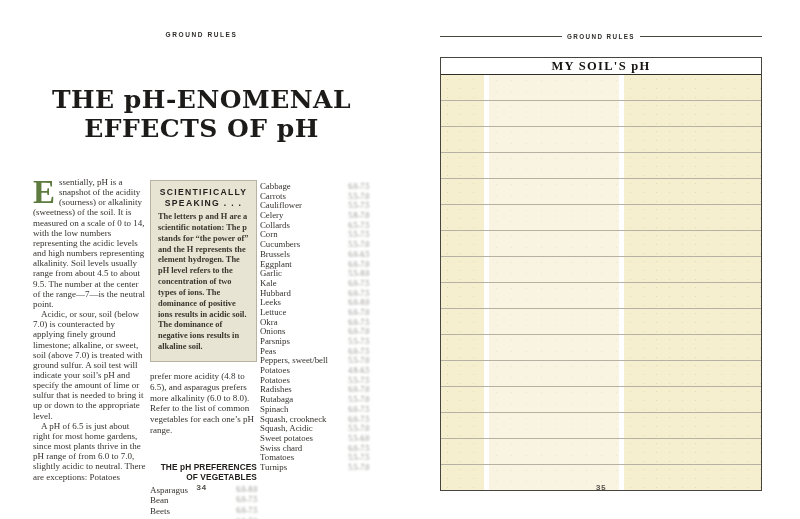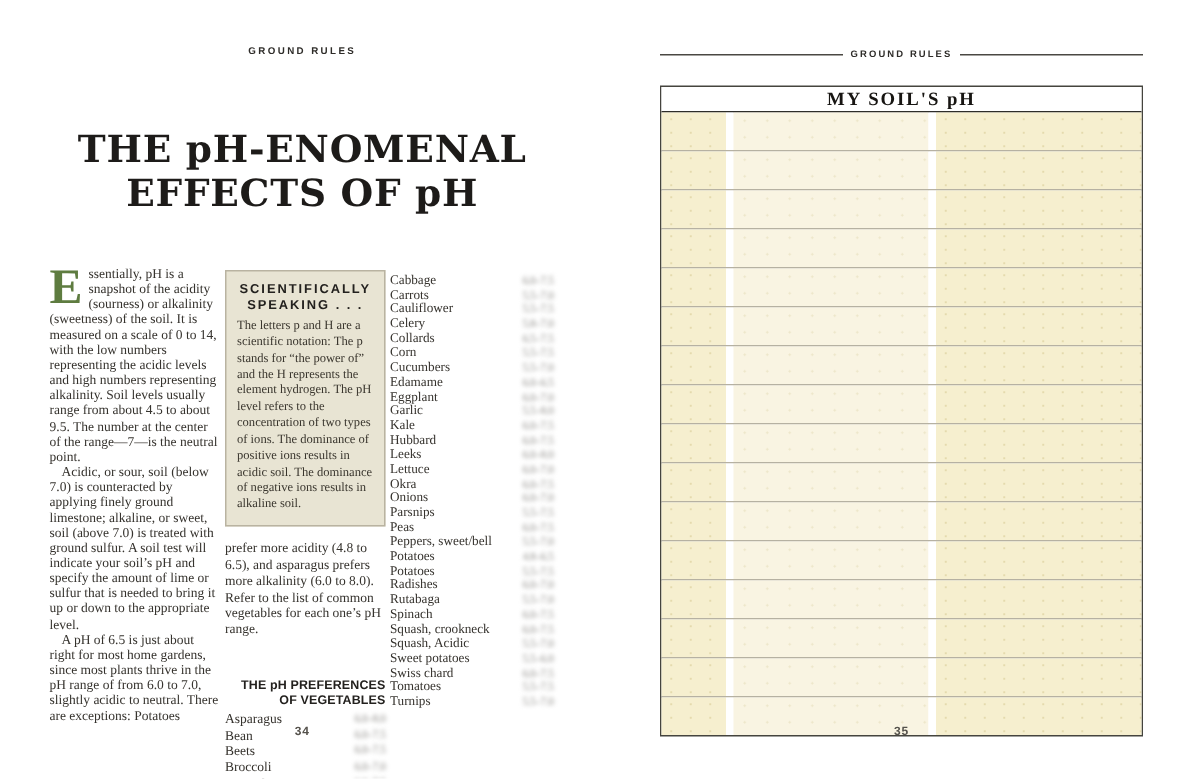--- a/index.html
+++ b/index.html
@@ -22,34 +22,34 @@
   .col { position:absolute; color:#36332e; }
   .col-1 { left:33px; top:177px; width:114px; font-size:9px; line-height:10.15px; }
   .col-1 p + p { text-indent:8px; }
   .dropcap { float:left; font-family:"Liberation Serif", serif; font-weight:bold;
     font-size:33px; line-height:26px; color:#5e7c40; margin:2px 4px 0 0; }
 
   .col-2 { left:150px; top:180px; width:107px; }
   .sci-box { background:#e8e4d3; border:1px solid #b9b3a1; padding:6px 7px 8px; }
   .sci-head { text-align:center; font-family:"Liberation Sans", sans-serif; font-weight:bold;
     font-size:8.6px; line-height:10.5px; letter-spacing:1.3px; color:#23211e; }
-  .sci-body { margin-top:4px; font-weight:normal; font-size:8.4px; line-height:10.85px; color:#3a362e; }
+  .sci-body { margin-top:4px; font-weight:bold; font-size:8.4px; line-height:10.85px; color:#3a362e; }
   .col2-para { margin-top:9px; font-size:9px; line-height:10.8px; }
   .veg-heading { margin-top:26px; font-family:"Liberation Sans", sans-serif; font-weight:bold;
     font-size:8.3px; line-height:10px; color:#23211e; letter-spacing:0.1px;text-align:right; }
   ul.veg-list { list-style:none; margin-top:3px; }
   .veg-row { display:flex; justify-content:space-between; }
   .col-2 .veg-row { font-size:9px; line-height:10.7px; }
   .veg-ph { filter:blur(1.3px); color:#8f8d89; font-size:7.6px; letter-spacing:-0.3px; }
 
   .col-3 { left:260px; top:179px; width:109px; }
   .col-3 .veg-row { font-size:8.8px; line-height:9.68px; }
 
   .page-num { position:absolute; top:483px; text-align:center;
-    font-family:Liberation Sans, sans-serif; font-weight:bold; font-size:8px;
+    font-family:Liberation Mono, monospace; font-weight:bold; font-size:8px;
     letter-spacing:0.5px; color:#55524c; }
   .page-num.left { left:33px; width:337px; }
   .page-num.right { left:440px; width:322px; }
 
   
   .rp-head { position:absolute; left:440px; top:33px; width:322px; display:flex;
     align-items:center; gap:5px; }
   .rp-head .rule { flex:1; height:1px; background:#4a4843; }
   .rp-head .rp-head-label { font-family:"Liberation Sans", sans-serif; font-weight:bold;
     font-size:6.3px; letter-spacing:1.4px; color:#2e2c29; }
@@ -158,21 +158,21 @@
         </li>
         <li class="veg-row">
           <span class="veg-name">Corn</span>
           <span class="veg-ph">5.5–7.5</span>
         </li>
         <li class="veg-row">
           <span class="veg-name">Cucumbers</span>
           <span class="veg-ph">5.5–7.0</span>
         </li>
         <li class="veg-row">
-          <span class="veg-name">Edamame</span>
+          <span class="veg-name">Brussels</span>
           <span class="veg-ph">6.0–6.5</span>
         </li>
         <li class="veg-row">
           <span class="veg-name">Eggplant</span>
           <span class="veg-ph">6.0–7.0</span>
         </li>
         <li class="veg-row">
           <span class="veg-name">Garlic</span>
           <span class="veg-ph">5.5–8.0</span>
         </li>

